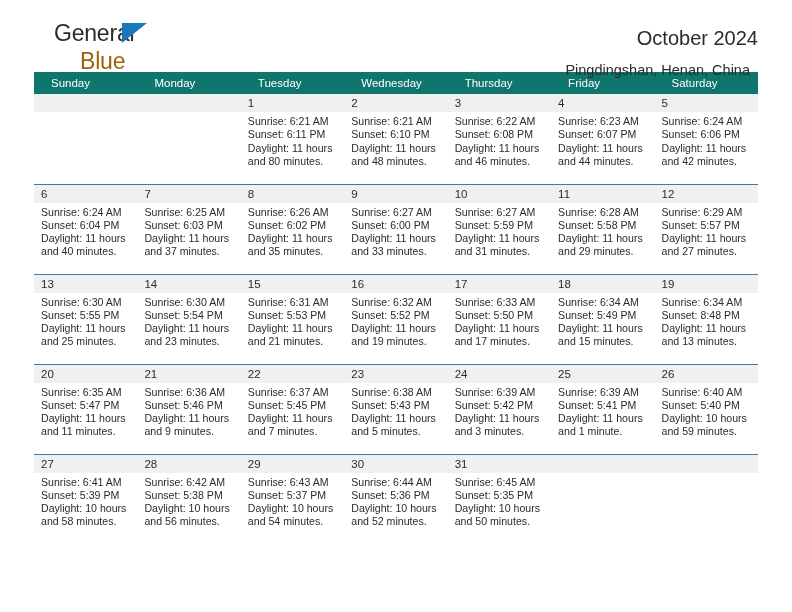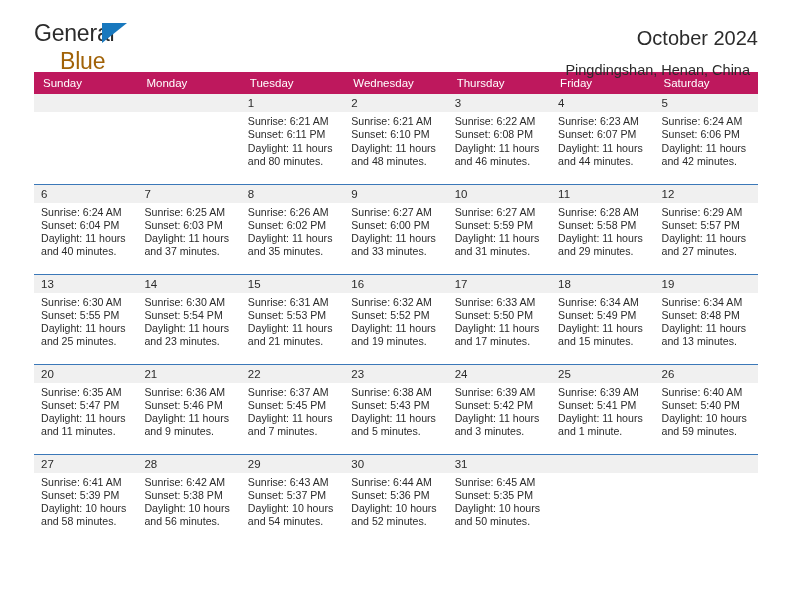--- a/index.html
+++ b/index.html
@@ -31,20 +31,21 @@
     height: 72px;
     padding-top: 22px;
     box-sizing: border-box;
   }
 
   .logo {
     position: relative;
     width: 112px;
     height: 46px;
     line-height: 1;
+    margin-left: 20px;
   }
   .logo-general {
     font-size: 23px;
     color: #2b2b2b;
     letter-spacing: -0.2px;
     display: block;
     position: absolute;
     left: 0;
     top: 0;
   }
@@ -87,26 +88,26 @@
     white-space: nowrap;
   }
 
   
   .calendar {
     width: 724px;
     border-collapse: collapse;
     table-layout: fixed;
   }
   .calendar th {
-    background: #be185d;
+    background: #0f766e;
     color: #ffffff;
     font-size: 11.5px;
     font-weight: normal;
     text-align: left;
-    padding: 5px 0 5px 9px;
+    padding: 5px 0 5px 17px;
     height: 21px;
     box-sizing: border-box;
     border: none;
   }
 
   .week-row > td {
     padding: 0;
     vertical-align: top;
     border: none;
     border-top: 1px solid #3b78b8;

